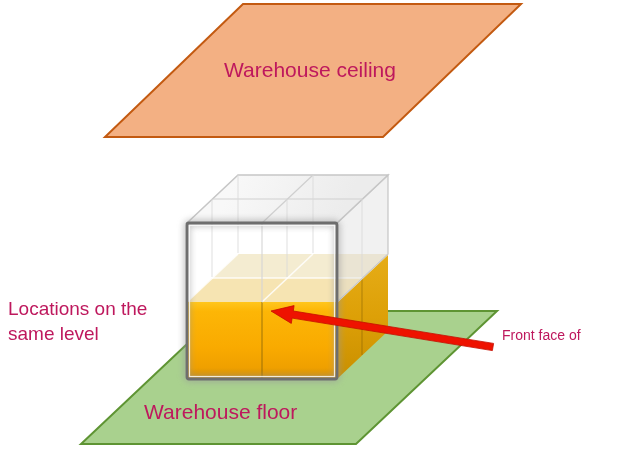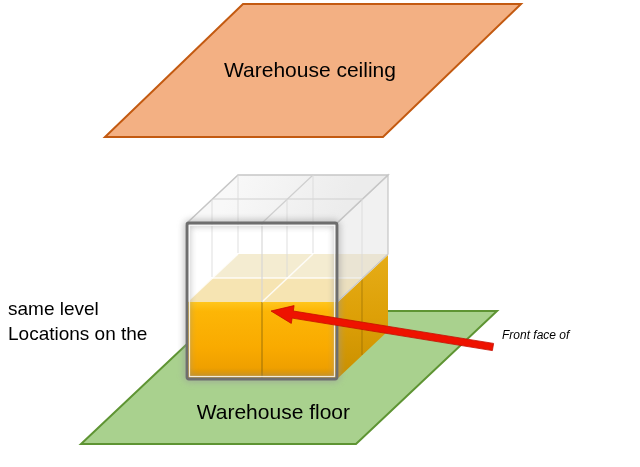--- a/index.html
+++ b/index.html
@@ -1,25 +1,25 @@
 <!DOCTYPE html>
 <html><head>
 <meta charset="utf-8">
 <style>
   html,body{margin:0;padding:0;background:#fff;}
   .stage{
     position:relative;width:640px;height:467px;background:#ffffff;
     font-family:"Liberation Sans",sans-serif;overflow:hidden;
   }
   .stage svg{position:absolute;left:0;top:0;}
-  .lbl{position:absolute;color:#000000;}
+  .lbl{position:absolute;color:#be185d;}
   .lbl-ceiling{left:210px;top:56px;width:200px;text-align:center;font-size:21px;line-height:28px;}
-  .lbl-floor{left:150px;top:398px;width:200px;text-align:right;font-size:21px;line-height:28px;}
+  .lbl-floor{left:144px;top:398px;width:200px;text-align:left;font-size:21px;line-height:28px;}
   .lbl-left{left:8px;top:296px;font-size:19px;line-height:25px;}
-  .lbl-callout{left:502px;top:324px;font-size:12px;line-height:22px;font-style:italic;}
+  .lbl-callout{left:502px;top:324px;font-size:14px;line-height:22px;}
   .lbl div{white-space:nowrap;}
 </style>
 </head>
 <body>
 
 <div class="stage">
 
   <svg width="640" height="467" viewBox="0 0 640 467">
     <defs>
       <linearGradient id="gradFront" gradientUnits="userSpaceOnUse" x1="0" y1="302" x2="0" y2="379">
@@ -91,21 +91,21 @@
     </g>
 
     <polygon points="271,311 294.1,305.6 293.3,311 493.6,343.4 492.4,350.6 292.1,318.1 291.3,323.4" stroke="#C40E00" stroke-width="0.8" fill="#EE1200"></polygon>
   </svg>
 
   <div class="lbl lbl-ceiling">Warehouse ceiling</div>
 
   <div class="lbl lbl-floor">Warehouse floor</div>
 
   <div class="lbl lbl-left">
+    <div>Locations on the</div>
     <div>same level</div>
-    <div>Locations on the</div>
   </div>
 
   <div class="lbl lbl-callout">
     <div>Front face of</div>
   </div>
 
 </div>
 
 </body></html>

